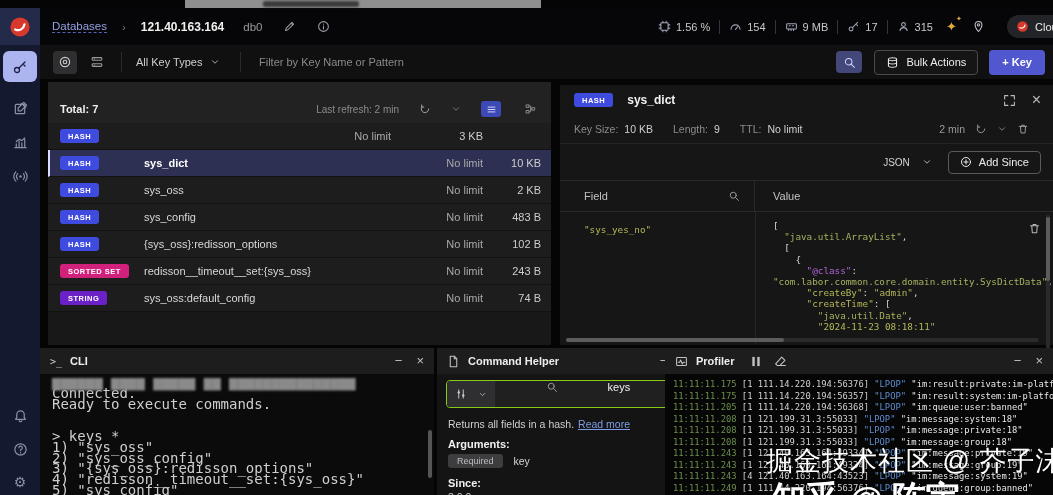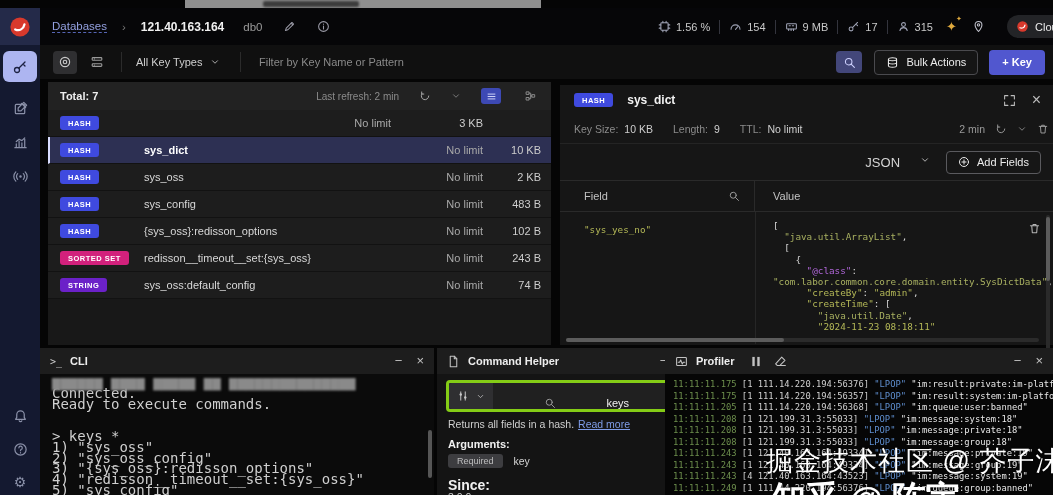--- a/index.html
+++ b/index.html
@@ -47,21 +47,21 @@
   .fb-div{width:1px;height:20px;background:#2b2b2b;margin:0 0 0 12px;}
   .fb-types{display:flex;align-items:center;gap:8px;margin-left:14px;font-size:11px;color:#cfcfcf;width:92px;}
   .fb-input{flex:1;margin-left:16px;background:transparent;border:none;outline:none;color:#ddd;font-size:11px;font-family:"Liberation Sans",sans-serif;}
   .fb-input::placeholder{color:#8a8a8a;}
   .fb-search{width:26px;height:22px;background:#43477a;border-radius:4px;display:flex;align-items:center;justify-content:center;color:#cfd2ff;flex:none;}
   .fb-bulk{display:flex;align-items:center;gap:7px;height:25px;padding:0 11px;margin-left:12px;border:1px solid #4a4a4e;border-radius:4px;font-size:11px;color:#ececec;background:#151515;}
   .fb-addkey{height:25px;padding:0 13px;margin:0 8px 0 11px;background:#5157cf;border:none;border-radius:4px;color:#fff;font-size:11px;font-weight:bold;display:flex;align-items:center;}
 
   
   .keys-panel{position:absolute;left:48px;top:82px;width:503px;height:263px;background:#181818;}
-  .kp-head{height:28px;background:#222222;display:flex;align-items:center;padding:0 10px 0 12px;}
+  .kp-head{height:28px;background:#222222;display:flex;align-items:center;padding:13px 10px 0 12px;}
   .kp-total{font-size:11px;font-weight:bold;color:#efefef;}
   .kp-right{margin-left:auto;display:flex;align-items:center;gap:20px;color:#8b8b8b;font-size:10px;}
   .kp-view{width:20px;height:16px;border-radius:3px;display:flex;align-items:center;justify-content:center;color:#dfe3ff;background:#3d49b4;}
   .kp-view.off{background:transparent;color:#8b8b8b;}
   .key-rows{}
   .key-row{display:grid;grid-template-columns:84px 1fr 92px 58px;align-items:center;height:26px;padding:0 10px 0 12px;
            background:#1d1d1d;border-bottom:1px solid #121212;font-size:11px;cursor:pointer;}
   .key-row.selected{background:#2d3053;border-left:2px solid #d9ddff;padding-left:10px;}
   .badge{justify-self:start;font-size:7.5px;font-weight:bold;letter-spacing:.5px;color:#fff;padding:2.5px 8px;border-radius:3px;white-space:nowrap;}
   .b-hash{background:#3f4adf;}
@@ -70,26 +70,26 @@
   .key-name{color:#d8d8d8;overflow:hidden;white-space:nowrap;}
   .key-row.selected .key-name{color:#fff;font-weight:bold;}
   .key-ttl{text-align:right;color:#a9a9a9;}
   .key-size{text-align:right;color:#cdcdcd;}
 
   
   .details{position:absolute;left:560px;top:85px;width:493px;height:260px;background:#161616;}
   .dt-head{height:30px;display:flex;align-items:center;padding:0 12px 0 14px;}
   .dt-name{font-size:12px;font-weight:bold;color:#f2f2f2;margin-left:14px;}
   .dt-hicons{margin-left:auto;display:flex;align-items:center;gap:16px;color:#bdbdbd;}
-  .dt-meta{height:28px;display:flex;align-items:center;gap:6px;padding:0 4px 0 14px;border-bottom:1px solid #242424;font-size:10.5px;}
+  .dt-meta{height:28px;display:flex;align-items:center;gap:6px;padding:0 24px 0 14px;border-bottom:1px solid #242424;font-size:10.5px;}
   .m-label{color:#8b8b8b;}
   .m-val{color:#cfcfcf;margin-right:14px;}
   .dt-meta-right{margin-left:auto;display:flex;align-items:center;gap:10px;color:#9a9a9a;}
   .dt-controls{height:36px;display:flex;align-items:center;justify-content:flex-end;gap:16px;padding-right:12px;}
-  .dt-format{display:flex;align-items:flex-start;gap:20px;font-size:13px;color:#d5d5d5;}
+  .dt-format{display:flex;align-items:flex-start;gap:12px;font-size:10px;color:#d5d5d5;}
   .dt-addfields{display:flex;align-items:center;gap:7px;height:23px;padding:0 11px;border:1px solid #5a5a5e;border-radius:4px;background:transparent;color:#ececec;font-size:11px;}
   .dt-thead{height:30px;border-top:1px solid #2a2a2a;border-bottom:1px solid #2a2a2a;display:grid;grid-template-columns:195px 1fr;align-items:center;font-size:11px;color:#c2c2c2;}
   .th-field{display:flex;align-items:center;padding-left:24px;border-right:1px solid #2a2a2a;height:100%;}
   .th-field .mag{margin-left:auto;margin-right:14px;color:#9a9a9a;}
   .th-value{padding-left:18px;}
   .dt-body{position:relative;height:132px;overflow:hidden;}
   .dt-vdiv{position:absolute;left:195px;top:0;bottom:0;width:1px;background:#262626;}
   .field-cell{position:absolute;left:24px;top:12px;font-family:"DejaVu Sans Mono",monospace;font-size:9.3px;color:#b4b857;}
   .value-cell{position:absolute;left:213px;top:8px;right:36px;font-family:"DejaVu Sans Mono",monospace;font-size:9.3px;line-height:11.2px;white-space:pre;}
   .code-line{white-space:pre;}
@@ -115,32 +115,32 @@
   .cli{left:40px;width:394px;background:#0b0b0b;}
   .cli-body{padding:3px 0 0 12px;font-family:"DejaVu Sans Mono",monospace;font-size:14px;line-height:10.8px;color:#cfcfcf;}
   .cli-line{white-space:pre;}
   .cli-line.blur{filter:blur(1.3px);color:#8a8a8a;}
   .cli-prompt{font-family:"DejaVu Sans Mono",monospace;font-size:10px;color:#d0d0d0;}
   .cli-sb{position:absolute;right:2px;top:82px;width:4px;height:48px;background:#565656;border-radius:2px;}
 
   
   .helper{left:437px;width:262px;background:#141414;}
   .hp-body{position:relative;height:121px;}
-  .hp-search{position:absolute;left:9px;top:6px;right:9px;height:26px;background:#202020;border:3px solid #84cc16;border-radius:4px;display:flex;align-items:flex-end;gap:42px;}
+  .hp-search{position:absolute;left:9px;top:6px;right:9px;height:26px;background:#202020;border:1px solid #84cc16;border-radius:4px;display:flex;align-items:flex-start;gap:42px;}
   .hp-dd{width:64px;height:100%;background:#2f2f31;border-radius:3px 0 0 3px;display:flex;align-items:center;justify-content:space-between;padding:0 8px;color:#c9c9c9;box-sizing:border-box;}
   .hp-q{margin-left:9px;color:#9a9a9a;}
   .hp-term{margin-left:8px;font-size:11px;color:#f0f0f0;}
   .hp-clear{margin-left:auto;margin-right:7px;width:15px;height:15px;border-radius:50%;background:#4a4a4e;color:#141414;font-size:10px;display:flex;align-items:center;justify-content:center;font-weight:bold;}
   .hp-desc{position:absolute;left:11px;top:44px;font-size:10.5px;color:#cfcfcf;}
   .hp-desc a{color:#7f9de8;text-decoration:underline;margin-left:4px;}
   .hp-args{position:absolute;left:11px;top:64px;font-size:11px;font-weight:bold;color:#f0f0f0;}
   .hp-argrow{position:absolute;left:11px;top:80px;display:flex;align-items:center;gap:11px;}
   .hp-req{background:#3d3d40;border-radius:3px;padding:2px 9px;font-size:9px;color:#bdbdbd;}
   .hp-argname{font-size:10.5px;color:#d5d5d5;}
-  .hp-since{position:absolute;left:11px;top:103px;font-size:14px;font-weight:bold;color:#f0f0f0;}
+  .hp-since{position:absolute;left:11px;top:103px;font-size:11px;font-weight:bold;color:#f0f0f0;}
   .hp-sinceval{position:absolute;left:11px;top:117px;font-size:10.5px;color:#cfcfcf;}
   .hp-sb{position:absolute;right:2px;top:40px;width:4px;height:46px;background:#565656;border-radius:2px;}
 
   
   .profiler{left:665px;width:388px;background:#060606;}
   .pf-tools{display:flex;align-items:center;gap:13px;margin-left:8px;color:#c2c2c2;}
   .pf-body{padding:5px 0 0 8px;font-family:"DejaVu Sans Mono",monospace;font-size:8.8px;line-height:11.5px;}
   .pf-line{white-space:pre;}
   .pf-t{color:#6d8f4d;}
   .pf-a{color:#d2d2d2;}
@@ -455,21 +455,21 @@
         <span>JSON</span>
         <svg class="ic" width="10" height="10" viewBox="0 0 16 16">
             <path d="M4 6l4 4 4-4"></path>
           </svg>
       </div>
       <button class="dt-addfields">
         <svg class="ic" width="12" height="12" viewBox="0 0 16 16">
             <circle cx="8" cy="8" r="6"></circle>
             <path d="M8 5.2v5.6M5.2 8h5.6"></path>
           </svg>
-        <span>Add Fields</span>
+        <span>Add Since</span>
       </button>
     </div>
     <div class="dt-thead">
       <div class="th-field">
         <span>Field</span>
         <span class="mag">
           <svg class="ic" width="12" height="12" viewBox="0 0 16 16">
               <circle cx="7" cy="7" r="4"></circle>
               <path d="M10 10l4 4"></path>
             </svg>

